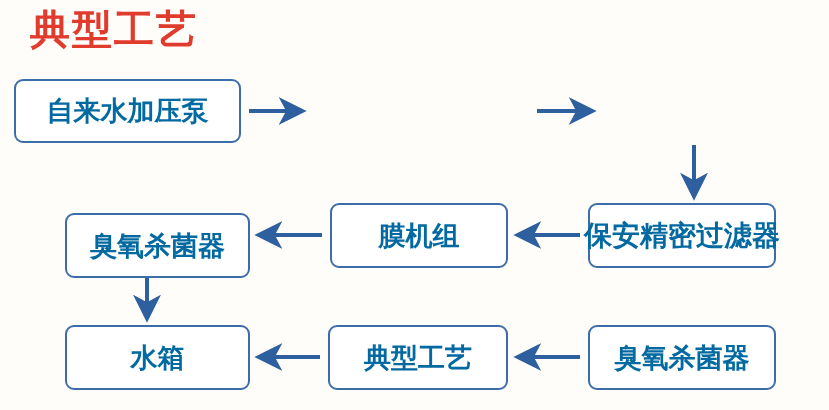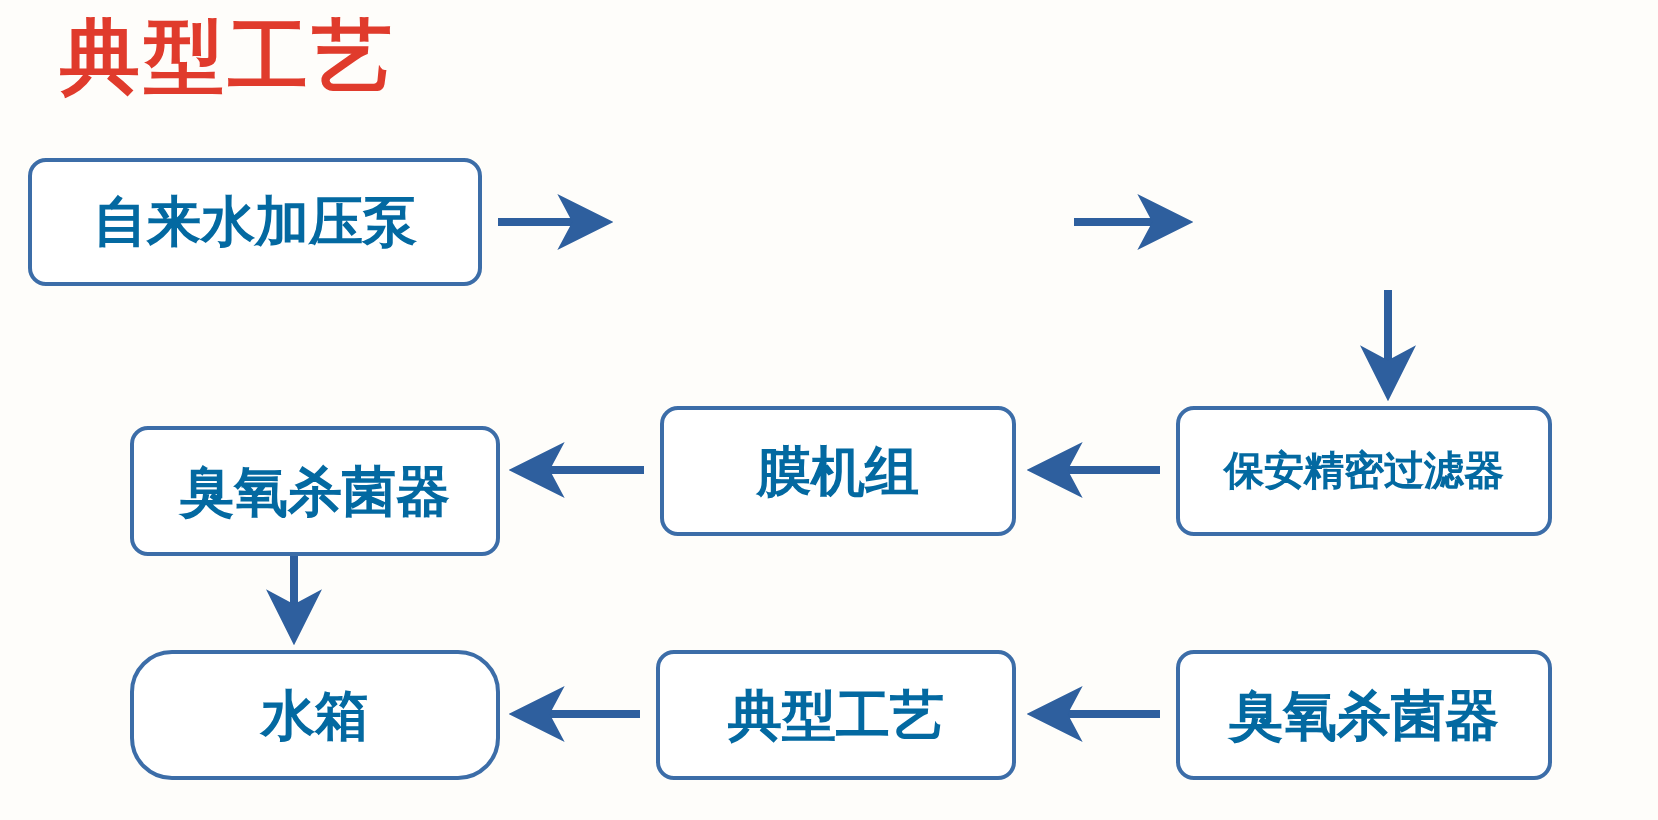--- a/index.html
+++ b/index.html
@@ -99,25 +99,25 @@
 
     <g>
       <line x1="320" y1="357" x2="259" y2="357" stroke="#2E5F9E" stroke-width="4" marker-end="url(#ah-r)"></line>
     </g>
   </svg>
 
   <div class="node" style="left:14px;  top:79px;  width:227px; height:64px;">自来水加压泵</div>
 
 
 
-  <div class="node" style="left:588px; top:203px; width:188px; height:65px; font-size:20px;">保安精密过滤器</div>
+  <div class="node" style="left:588px; top:203px; width:188px; height:65px; font-size:28px;">保安精密过滤器</div>
 
   <div class="node" style="left:330px; top:203px; width:178px; height:65px;">膜机组</div>
 
   <div class="node" style="left:65px;  top:203px; width:185px; height:65px;margin-top:10px;">臭氧杀菌器</div>
 
-  <div class="node" style="left:65px;  top:325px; width:185px; height:65px;border-radius:21px;">水箱</div>
+  <div class="node" style="left:65px;  top:325px; width:185px; height:65px;">水箱</div>
 
   <div class="node" style="left:328px; top:325px; width:180px; height:65px;">典型工艺</div>
 
   <div class="node" style="left:588px; top:325px; width:188px; height:65px;">臭氧杀菌器</div>
 
 </div>
 
 </body></html>

